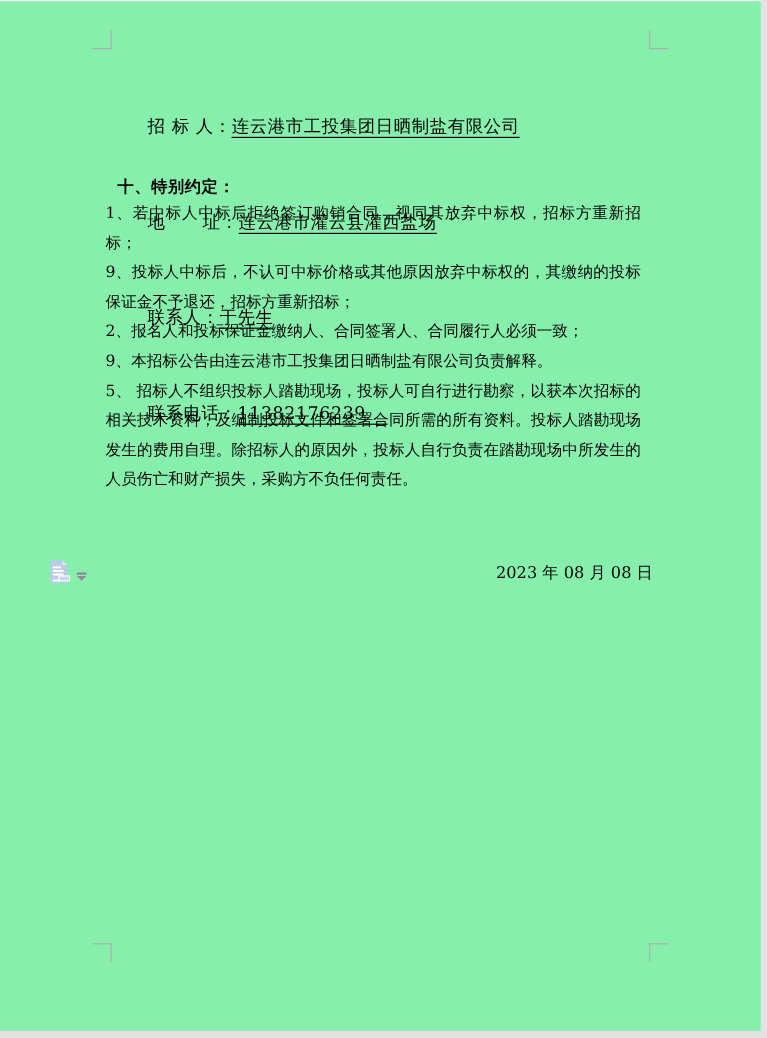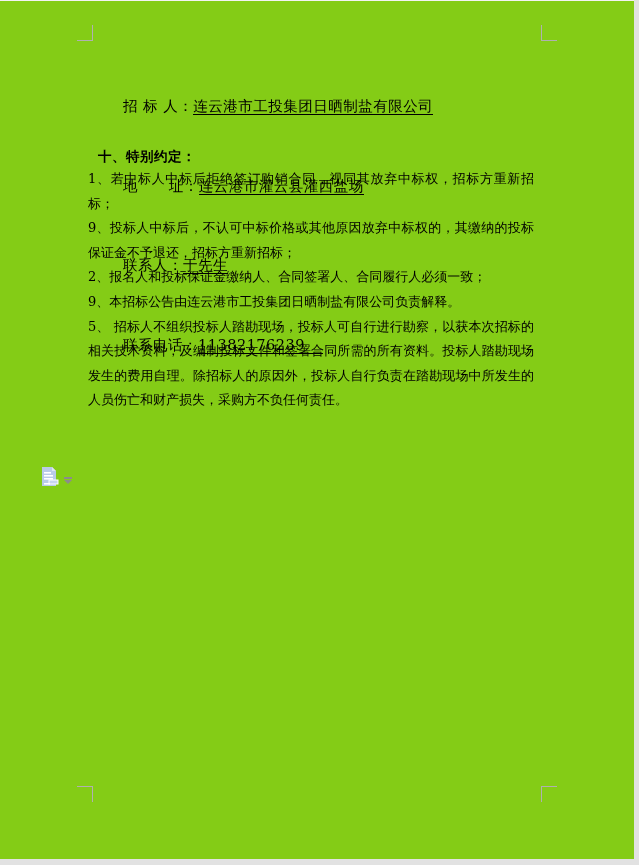--- a/index.html
+++ b/index.html
@@ -7,21 +7,21 @@
   body {
     position:relative;
     background:#e2e2e2;
     overflow:hidden;
     font-family:"DejaVu Serif","Liberation Serif",serif;
     color:#000;
   }
   .page {
     position:absolute; left:0; top:0;
     width:634px; height:859px;
-    background:#84cc16;
+    background:#86efac;
     border-top:1px solid #f2f2f2;
   }
   
   .crop { position:absolute; width:16px; height:16px; }
   .crop-tl { left:77px;  top:24px;  border-right:1px solid #b0b0b0; border-bottom:1px solid #b0b0b0; }
   .crop-tr { left:541px; top:24px;  border-left:1px solid #b0b0b0;  border-bottom:1px solid #b0b0b0; }
   .crop-bl { left:77px;  top:785px; border-right:1px solid #b0b0b0; border-top:1px solid #b0b0b0; }
   .crop-br { left:541px; top:785px; border-left:1px solid #b0b0b0;  border-top:1px solid #b0b0b0; }
 
   
@@ -88,20 +88,21 @@
   <div class="heading">十、特别约定：</div>
 
   <div class="paras">
     <div class="para">1、若中标人中标后拒绝签订购销合同，视同其放弃中标权，招标方重新招标；</div>
     <div class="para">9、投标人中标后，不认可中标价格或其他原因放弃中标权的，其缴纳的投标保证金不予退还，招标方重新招标；</div>
     <div class="para">2、报名人和投标保证金缴纳人、合同签署人、合同履行人必须一致；</div>
     <div class="para">9、本招标公告由连云港市工投集团日晒制盐有限公司负责解释。</div>
     <div class="para">5、 招标人不组织投标人踏勘现场，投标人可自行进行勘察，以获本次招标的相关技术资料，及编制投标文件和签署合同所需的所有资料。投标人踏勘现场发生的费用自理。除招标人的原因外，投标人自行负责在踏勘现场中所发生的人员伤亡和财产损失，采购方不负任何责任。</div>
   </div>
 
+  <div class="date-line">2023 年 08 月 08 日</div>
 
   <div class="paste-btn">
     <span>
       <svg width="19" height="22" viewBox="0 0 19 22">
         <path d="M2 1 h10 l4 4 v15 h-14 z" fill="#b9cbe8"></path>
         <path d="M12 1 l4 4 h-4 z" fill="#dce5f4"></path>
         <rect x="4" y="6" width="7" height="1.6" fill="#ffffff"></rect>
         <rect x="4" y="9" width="9" height="1.6" fill="#ffffff"></rect>
         <rect x="4" y="12" width="9" height="1.6" fill="#ffffff"></rect>
         <rect x="9" y="14" width="9" height="4" fill="#c7d5ee" stroke="#ffffff" stroke-width="1"></rect>

